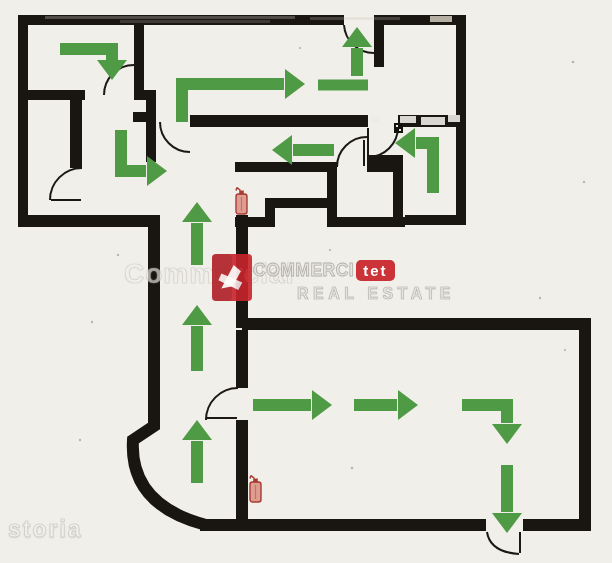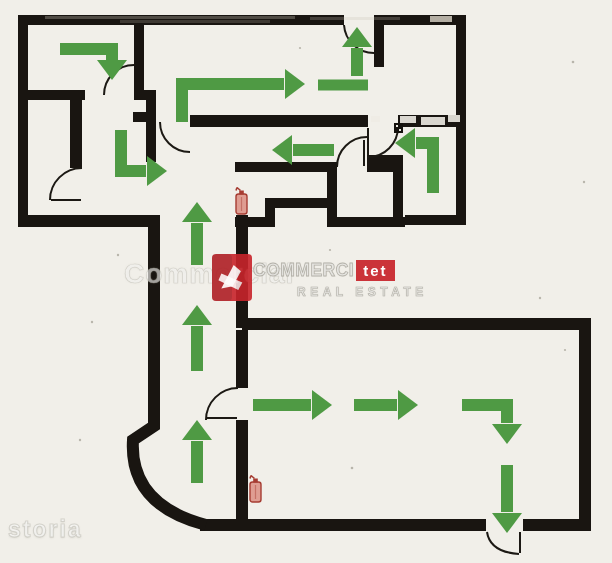--- a/index.html
+++ b/index.html
@@ -36,25 +36,25 @@
   }
   .wm-brand{
     font-size:17.5px;font-weight:bold;letter-spacing:0.5px;
     color:var(--watermark-text,rgba(252,252,250,0.6));
     -webkit-text-stroke:0.8px rgba(158,155,146,0.7);
     text-shadow:0 0 1px rgba(150,148,140,0.5);
   }
   .wm-brand-hl{
     margin-left:2px;background:var(--brand-red,#c8242b);opacity:0.92;
     color:#fff;font-size:15px;font-weight:bold;letter-spacing:2px;
-    padding:2px 7px;border-radius:0;
+    padding:2px 7px;border-radius:5px;
   }
   .wm-tagline{
     left:297px;top:285px;
-    font-size:12px;font-weight:bold;letter-spacing:4.5px;
+    font-size:16px;font-weight:bold;letter-spacing:4.5px;
     color:var(--watermark-text,rgba(252,252,250,0.6));
     -webkit-text-stroke:0.6px rgba(158,155,146,0.7);
     text-shadow:0 0 1px rgba(150,148,140,0.5);
   }
   .wm-storia{
     left:8px;top:516px;
     font-size:23px;font-weight:bold;letter-spacing:2px;
     color:rgba(255,255,255,0.6);
     -webkit-text-stroke:1px rgba(188,185,176,0.55);
     text-shadow:0 1px 2px rgba(170,168,158,0.35);

